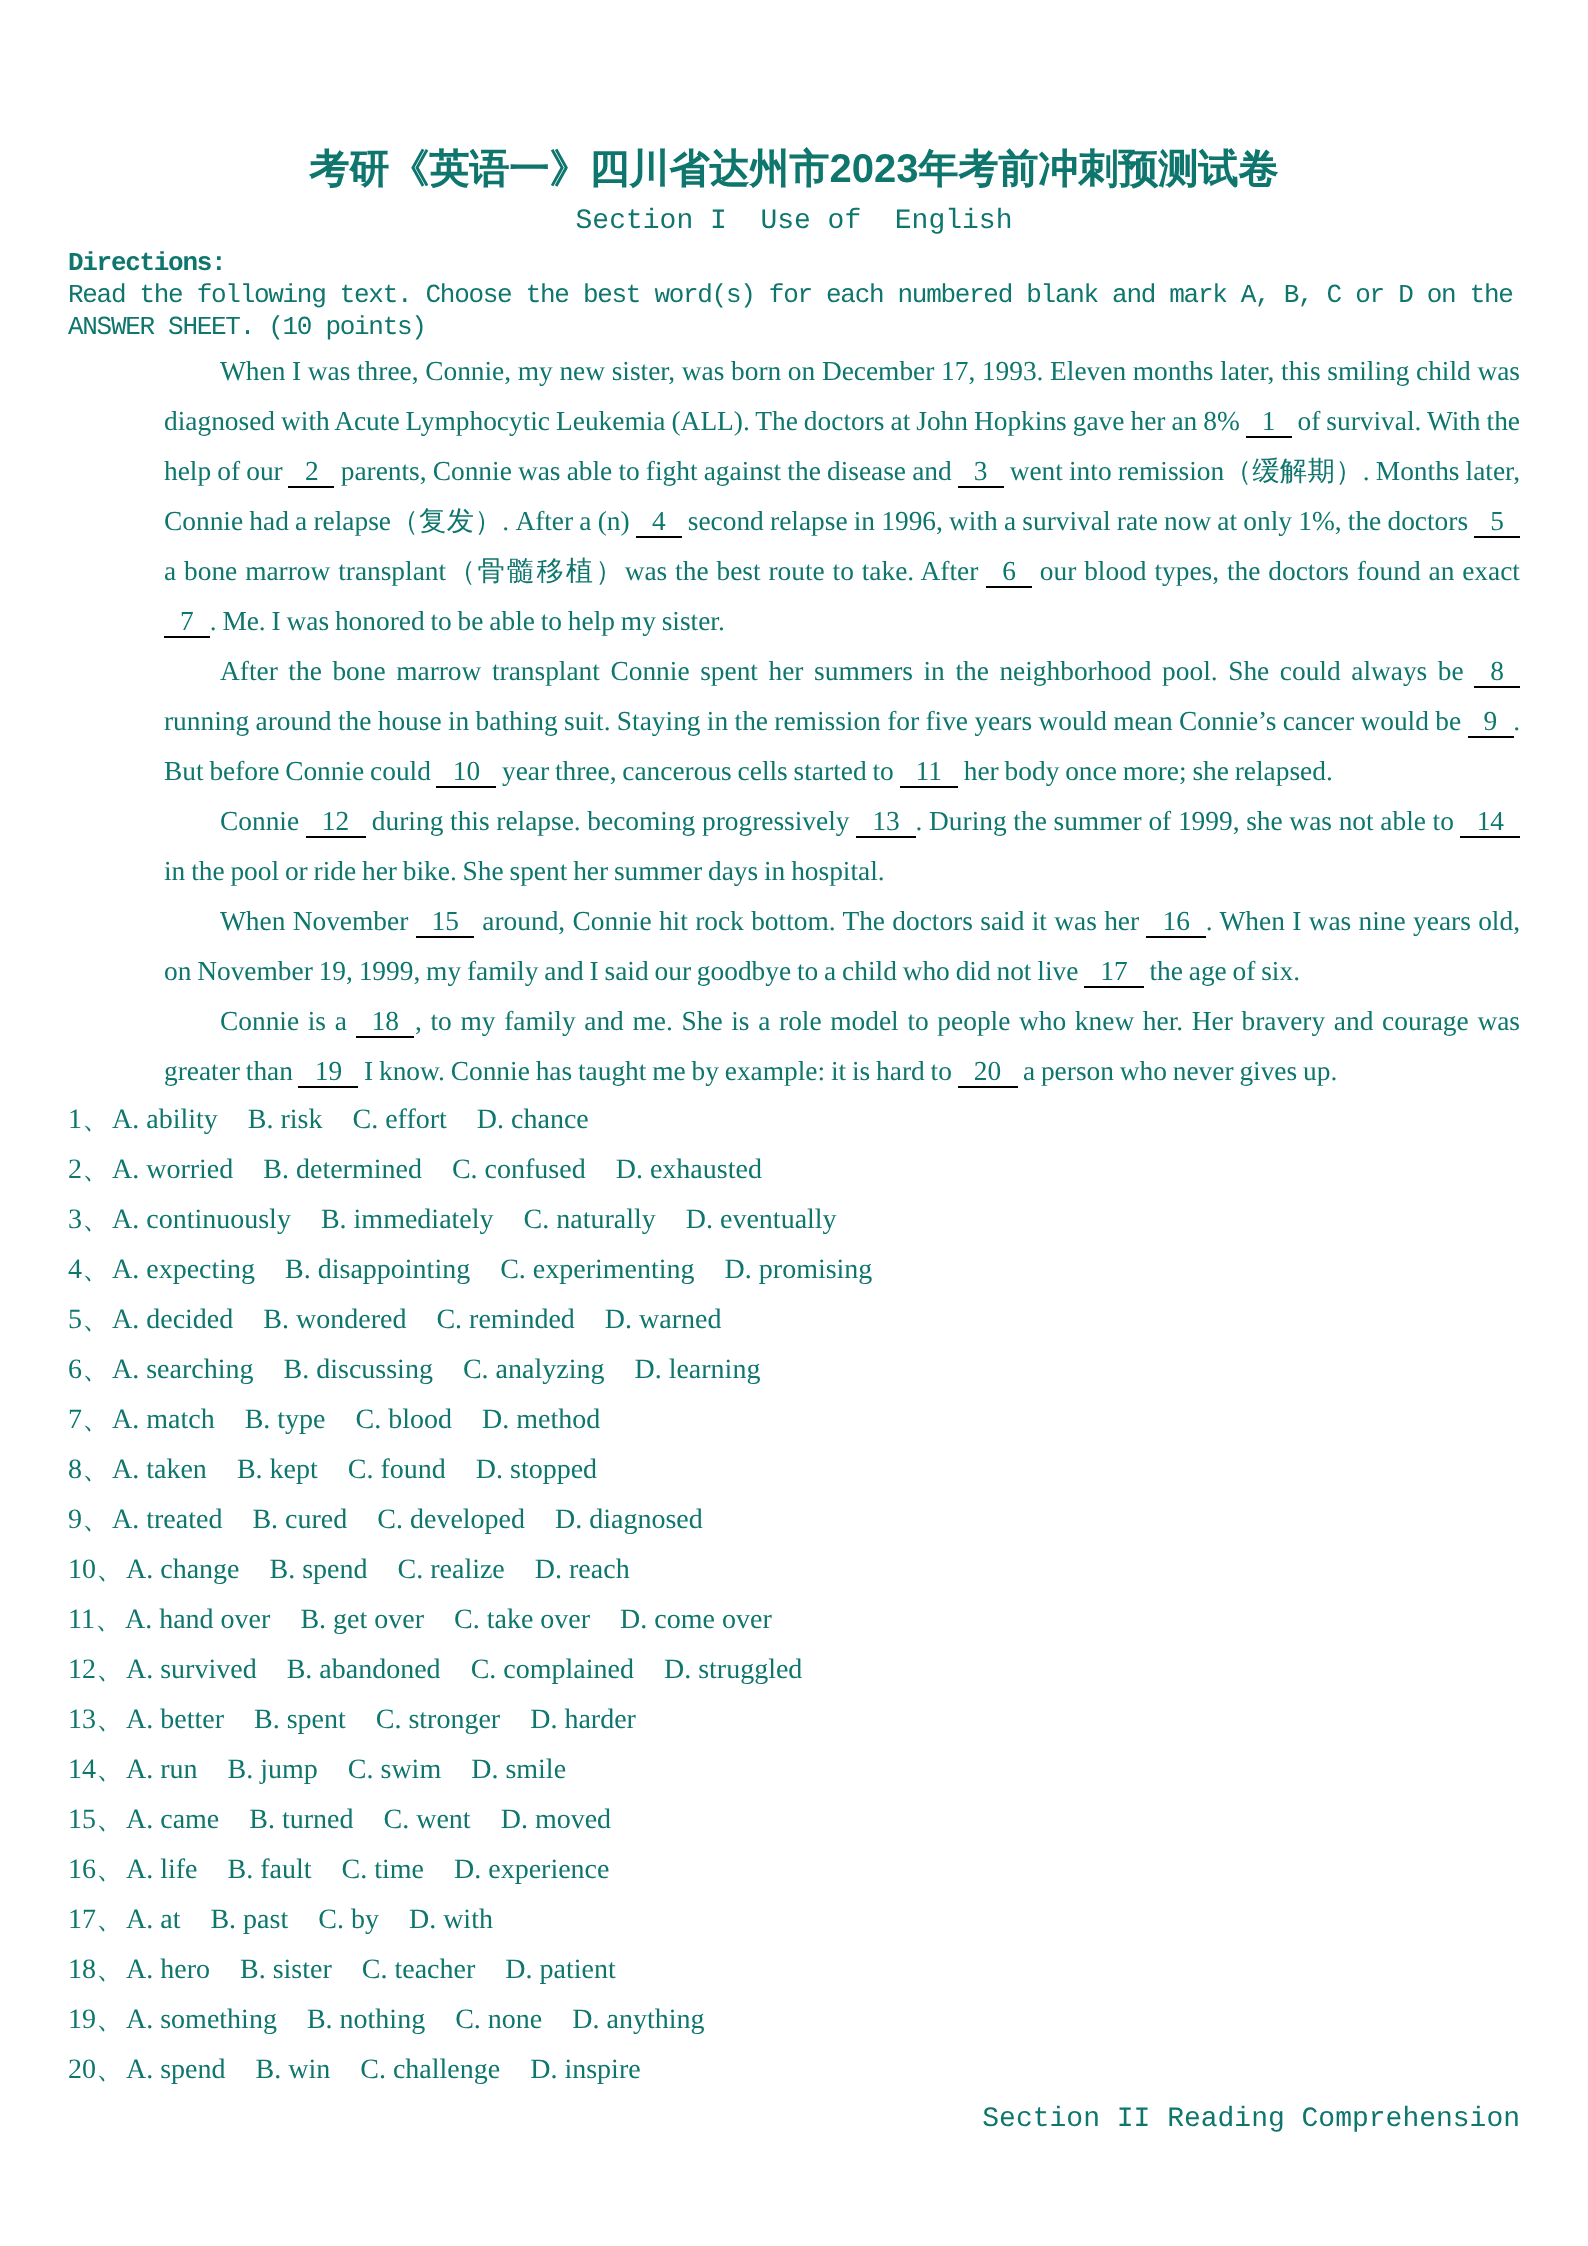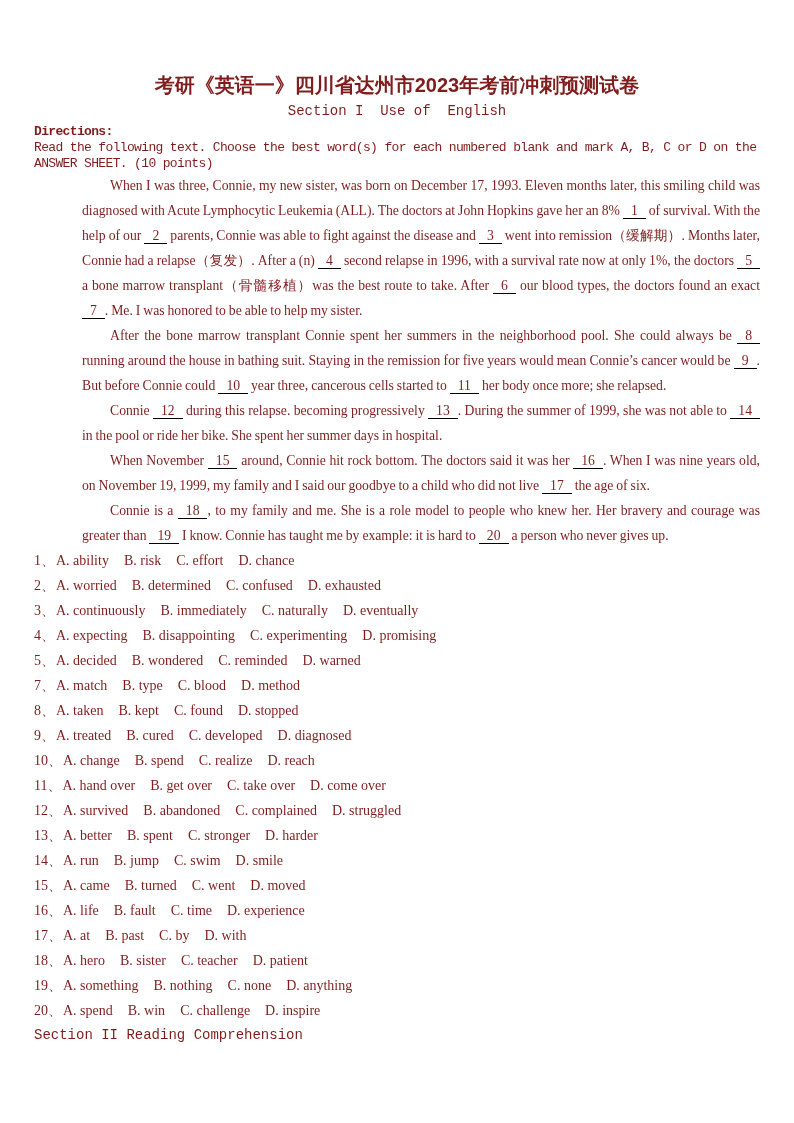--- a/index.html
+++ b/index.html
@@ -2,21 +2,21 @@
 <html><head>
 <meta charset="utf-8">
 <style>
   html, body { margin: 0; padding: 0; background: #fff; }
   .page {
     position: relative;
     width: 794px;
     height: 1123px;
     box-sizing: border-box;
     background: #ffffff;
-    color: #7f1d1d;
+    color: #0f766e;
     padding: 72px 34px 0 34px;
     overflow: hidden;
   }
   .doc-title {
     font-family: "Liberation Sans", sans-serif;
     font-weight: 700;
     font-size: 20px;
     line-height: 26px;
     text-align: center;
     white-space: pre;
@@ -65,21 +65,21 @@
     font-size: 14px;
     line-height: 25px;
   }
   .qrow { white-space: nowrap; }
   .qnum { margin-right: 1px; }
   .opt { margin-right: 15px; white-space: pre; }
   .section2-heading {
     font-family: "Liberation Mono", monospace;
     font-size: 14px;
     line-height: 25px;
-    text-align: left;
+    text-align: right;
     white-space: pre;
   }
 </style>
 </head>
 <body>
 
 <div class="page">
   <div class="doc-title">考研《英语一》四川省达州市2023年考前冲刺预测试卷</div>
   <div class="section-heading">Section I  Use of  English</div>
 
@@ -96,20 +96,21 @@
       <p>When November <span class="blank">15</span> around, Connie hit rock bottom. The doctors said it was her <span class="blank">16</span>. When I was nine years old, on November 19, 1999, my family and I said our goodbye to a child who did not live <span class="blank">17</span> the age of six.</p>
       <p>Connie is a <span class="blank">18</span>, to my family and me. She is a role model to people who knew her. Her bravery and courage was greater than <span class="blank">19</span> I know. Connie has taught me by example: it is hard to <span class="blank">20</span> a person who never gives up.</p>
     </div>
 
   <div class="question-list">
       <div class="qrow"><span class="qnum">1、</span><span class="opt">A. ability</span><span class="opt">B. risk</span><span class="opt">C. effort</span><span class="opt">D. chance</span></div>
       <div class="qrow"><span class="qnum">2、</span><span class="opt">A. worried</span><span class="opt">B. determined</span><span class="opt">C. confused</span><span class="opt">D. exhausted</span></div>
       <div class="qrow"><span class="qnum">3、</span><span class="opt">A. continuously</span><span class="opt">B. immediately</span><span class="opt">C. naturally</span><span class="opt">D. eventually</span></div>
       <div class="qrow"><span class="qnum">4、</span><span class="opt">A. expecting</span><span class="opt">B. disappointing</span><span class="opt">C. experimenting</span><span class="opt">D. promising</span></div>
       <div class="qrow"><span class="qnum">5、</span><span class="opt">A. decided</span><span class="opt">B. wondered</span><span class="opt">C. reminded</span><span class="opt">D. warned</span></div>
+      <div class="qrow"><span class="qnum">6、</span><span class="opt">A. searching</span><span class="opt">B. discussing</span><span class="opt">C. analyzing</span><span class="opt">D. learning</span></div>
       <div class="qrow"><span class="qnum">7、</span><span class="opt">A. match</span><span class="opt">B. type</span><span class="opt">C. blood</span><span class="opt">D. method</span></div>
       <div class="qrow"><span class="qnum">8、</span><span class="opt">A. taken</span><span class="opt">B. kept</span><span class="opt">C. found</span><span class="opt">D. stopped</span></div>
       <div class="qrow"><span class="qnum">9、</span><span class="opt">A. treated</span><span class="opt">B. cured</span><span class="opt">C. developed</span><span class="opt">D. diagnosed</span></div>
       <div class="qrow"><span class="qnum">10、</span><span class="opt">A. change</span><span class="opt">B. spend</span><span class="opt">C. realize</span><span class="opt">D. reach</span></div>
       <div class="qrow"><span class="qnum">11、</span><span class="opt">A. hand over</span><span class="opt">B. get over</span><span class="opt">C. take over</span><span class="opt">D. come over</span></div>
       <div class="qrow"><span class="qnum">12、</span><span class="opt">A. survived</span><span class="opt">B. abandoned</span><span class="opt">C. complained</span><span class="opt">D. struggled</span></div>
       <div class="qrow"><span class="qnum">13、</span><span class="opt">A. better</span><span class="opt">B. spent</span><span class="opt">C. stronger</span><span class="opt">D. harder</span></div>
       <div class="qrow"><span class="qnum">14、</span><span class="opt">A. run</span><span class="opt">B. jump</span><span class="opt">C. swim</span><span class="opt">D. smile</span></div>
       <div class="qrow"><span class="qnum">15、</span><span class="opt">A. came</span><span class="opt">B. turned</span><span class="opt">C. went</span><span class="opt">D. moved</span></div>
       <div class="qrow"><span class="qnum">16、</span><span class="opt">A. life</span><span class="opt">B. fault</span><span class="opt">C. time</span><span class="opt">D. experience</span></div>

